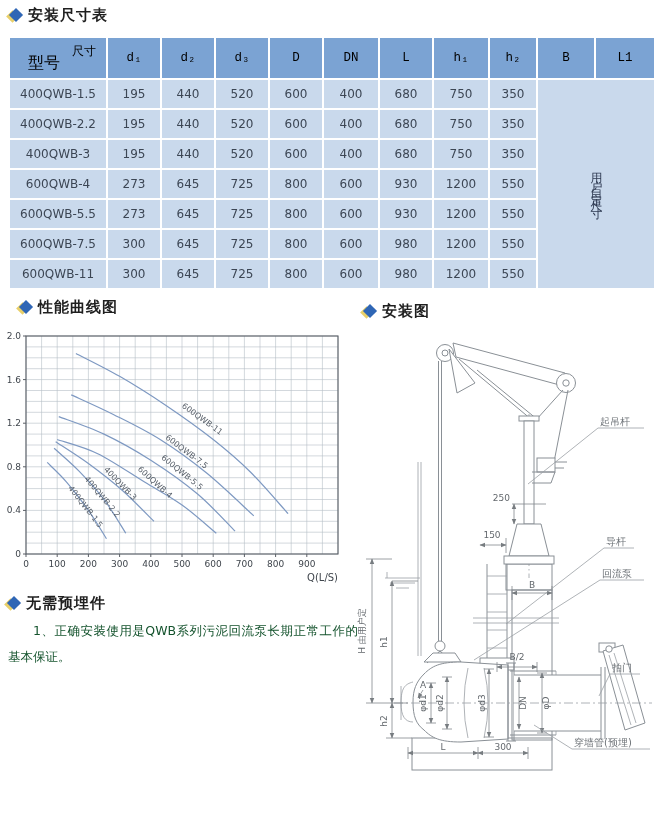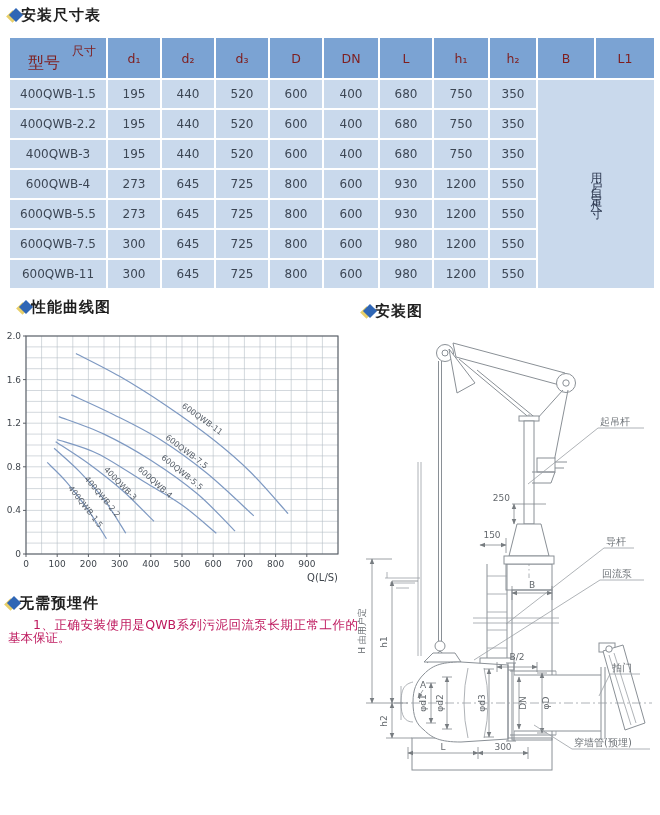--- a/index.html
+++ b/index.html
@@ -1,46 +1,46 @@
 <!DOCTYPE html>
 <html><head>
 <meta charset="utf-8">
 <style>
   html,body{margin:0;padding:0;background:#fff;}
   #page{position:relative;width:660px;height:815px;background:#fff;overflow:hidden;
         font-family:"DejaVu Sans","Liberation Sans",sans-serif;color:#333;}
 
   
-  .sec-title{position:absolute;display:flex;align-items:center;
+  .sec-title{position:absolute;display:flex;align-items:center;gap:7px;
              font-size:15px;font-weight:bold;color:#1f1f1f;letter-spacing:1px;}
   .diamond{position:relative;width:11px;height:11px;flex:0 0 11px;}
   .diamond .d-back{position:absolute;left:-2px;top:2px;width:9px;height:9px;background:#e9d06a;transform:rotate(45deg);}
   .diamond .d-front{position:absolute;left:1px;top:0;width:10px;height:10px;background:#2f66b5;transform:rotate(45deg);}
 
   
   #dim-table{position:absolute;left:8px;top:36px;border-collapse:separate;border-spacing:2px;
              table-layout:fixed;width:648px;background:#fff;}
   #dim-table td{background:#c9d9ec;text-align:center;vertical-align:middle;
                 font-size:12px;color:#3c4654;padding:0;}
-  #dim-table tr.head td{background:#7ba3d3;color:#7f1d1d;height:40px;font-size:12.5px;}
+  #dim-table tr.head td{background:#7ba3d3;color:#000000;height:40px;font-size:12.5px;font-family:Liberation Mono, monospace;}
   #dim-table tr.data td{height:28px;}
   td.corner{position:relative;background-image:linear-gradient(to bottom right,
         rgba(0,0,0,0) calc(50% - 1px),#eef3f9 calc(50% - 1px),#eef3f9 calc(50% + 1px),rgba(0,0,0,0) calc(50% + 1px));}
   td.corner .c-tr{position:absolute;top:5px;right:10px;font-size:12px;}
   td.corner .c-bl{position:absolute;bottom:4px;left:18px;font-size:16px;}
   td.user-size{vertical-align:middle;}
   td.user-size .vert{writing-mode:vertical-rl;margin:0 auto;letter-spacing:7px;font-size:12px;color:#2e3a52;}
 
   
   #curve-chart{position:absolute;left:6px;top:324px;}
   #install-diagram{position:absolute;left:356px;top:326px;}
 
   
   #notes{position:absolute;left:8px;top:618px;width:350px;}
-  #notes p{margin:0 0 4px 0;font-size:12.5px;line-height:13px;color:#be185d;
+  #notes p{margin:0 0 4px 0;font-size:12.5px;line-height:26px;color:#14532d;
            text-indent:2em;text-align:justify;}
 
   
   .ln{stroke:#8a9096;stroke-width:1;fill:none;}
   .thin{stroke:#9aa0a5;stroke-width:0.8;fill:none;}
   .dim{stroke:#84898e;stroke-width:0.8;fill:none;}
   .dimtxt{font-size:9px;fill:#63686d;}
   .cjk{font-size:10px;fill:#6e7378;}
   .white{fill:#ffffff;}
 </style>

